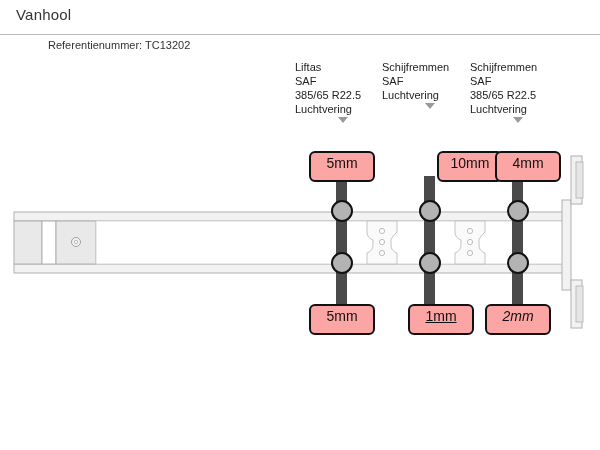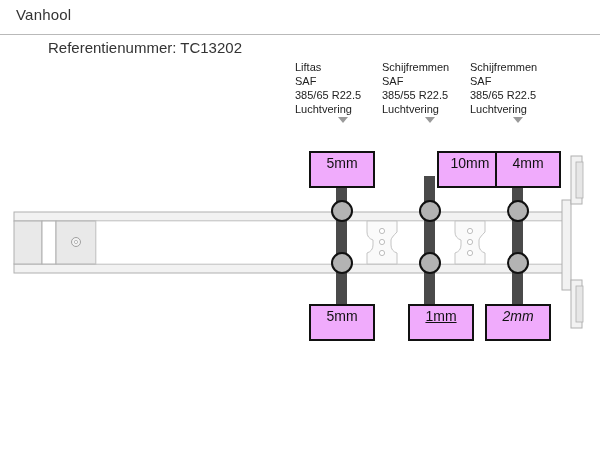--- a/index.html
+++ b/index.html
@@ -32,21 +32,21 @@
     left: 0;
     top: 34px;
     width: 600px;
     height: 1px;
     background: #b9b9b9;
   }
   #reference-line {
     position: absolute;
     left: 16px;
     top: 39px;
-    font-size: 15px;
+    font-size: 11px;
     color: #333333;
     white-space: nowrap;
     padding-left: 32px;
   }
 
   
   .axle-spec {
     position: absolute;
     top: 60px;
     width: 96px;
@@ -71,25 +71,25 @@
     left: 0;
     top: 140px;
     width: 600px;
     height: 200px;
   }
 
   
   .tread-badge {
     position: absolute;
     width: 66px;
-    height: 37px;
+    height: 31px;
     box-sizing: border-box;
     border: 2px solid #111111;
-    border-radius: 0;
-    background: #f0abfc;
+    border-radius: 6px;
+    background: #fca5a5;
     font-size: 14px;
     line-height: 21px;
     text-align: center;
     color: #111111;
     z-index: 6;
   }
   .tread-badge.top { top: 151px; }
   .tread-badge.bottom { top: 304px; }
 
   
@@ -127,21 +127,20 @@
   <span class="spec-line">Liftas</span>
   <span class="spec-line">SAF</span>
   <span class="spec-line">385/65 R22.5</span>
   <span class="spec-line">Luchtvering</span>
   <span class="spec-pointer"></span>
 </div>
 
 <div class="axle-spec" style="left:382px;">
   <span class="spec-line">Schijfremmen</span>
   <span class="spec-line">SAF</span>
-  <span class="spec-line">385/55 R22.5</span>
   <span class="spec-line">Luchtvering</span>
   <span class="spec-pointer"></span>
 </div>
 
 <div class="axle-spec" style="left:470px;">
   <span class="spec-line">Schijfremmen</span>
   <span class="spec-line">SAF</span>
   <span class="spec-line">385/65 R22.5</span>
   <span class="spec-line">Luchtvering</span>
   <span class="spec-pointer"></span>

